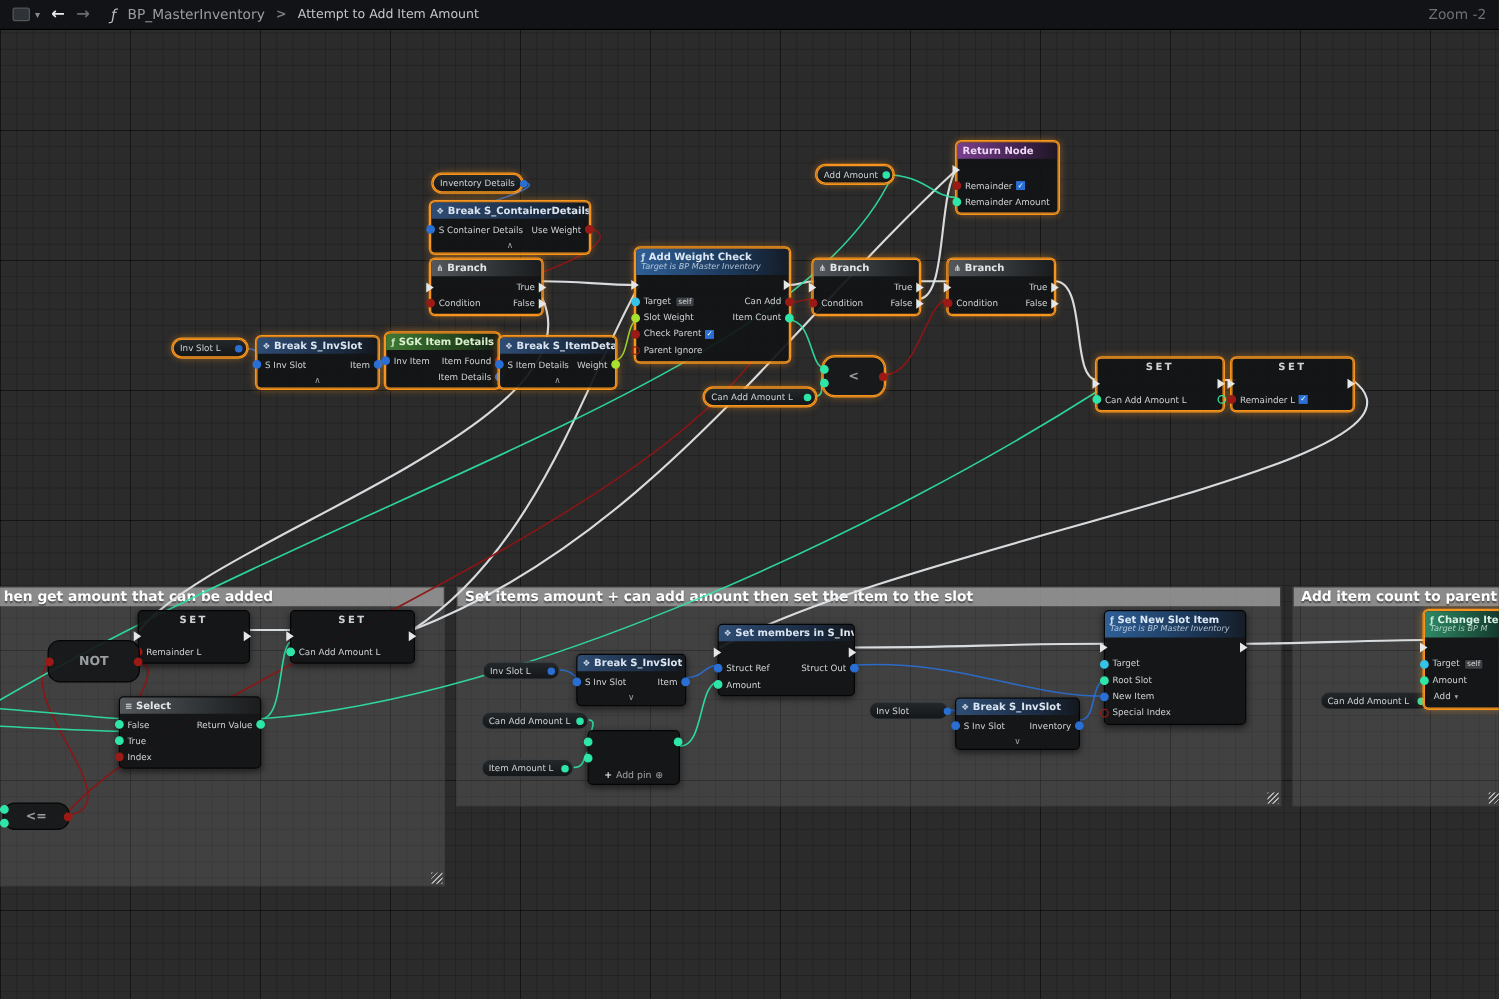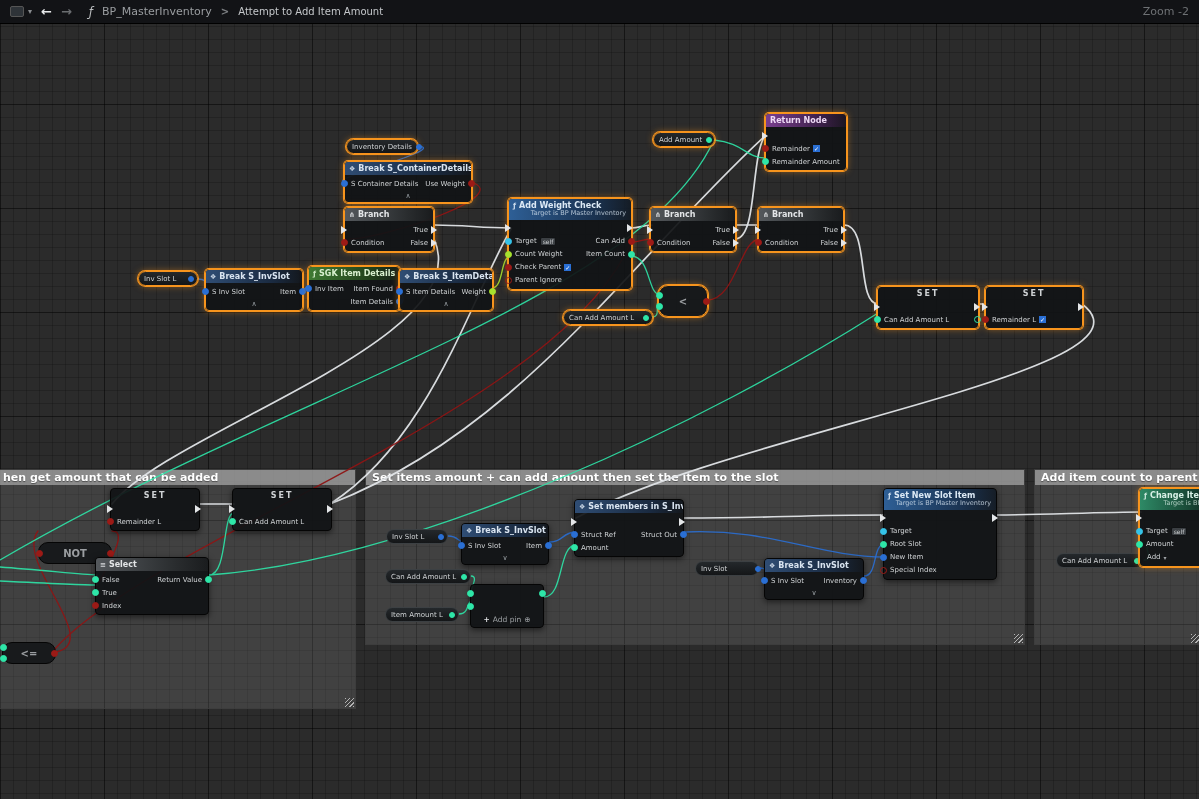--- a/index.html
+++ b/index.html
@@ -51,21 +51,21 @@
   
   #nodes > div { position:absolute; z-index:3; }
   .node { background:rgba(17,19,21,0.93); border:1px solid #050505; border-radius:4px;
           color:#d6d8da; box-shadow:0 2px 6px rgba(0,0,0,.55); }
   .node.sel, .compact.sel, .pill.sel { border-color:#f7941d;
           box-shadow:0 0 0 1px #f7941d, 0 0 7px rgba(247,148,29,.55); }
   .nhead { padding:2px 5px 2px 4px; border-radius:3px 3px 0 0; line-height:1.15;
            white-space:nowrap; overflow:hidden; }
   .trow { display:flex; align-items:center; gap:3px; font-weight:bold; font-size:8px; }
   .hicon { font-size:7px; opacity:.9; }
-  .hsub { font-size:6.5px; opacity:.75; font-weight:normal;text-align:right; }
+  .hsub { font-style:italic; font-size:6.5px; opacity:.75; font-weight:normal; }
   .hdr-fn      { background:linear-gradient(90deg,#2e5f96,#1a3250 70%,rgba(26,50,80,.25)); color:#dce9f5; }
   .hdr-struct  { background:linear-gradient(90deg,#2f4d74,#1a2a40 70%,rgba(20,30,45,.25)); color:#d9e4f0; }
   .hdr-green   { background:linear-gradient(90deg,#3f7a33,#21401b 70%,rgba(25,50,20,.25)); color:#d9f0cf; }
   .hdr-return  { background:linear-gradient(90deg,#7a3f8f,#3a1f47 70%,rgba(50,25,60,.3)); color:#edd9f5; }
   .hdr-util    { background:linear-gradient(90deg,#54585c,#2a2d2f 70%,rgba(40,42,44,.3)); color:#e3e5e7; }
   .hdr-greenfn { background:linear-gradient(90deg,#2e8a66,#174433 70%,rgba(20,60,45,.3)); color:#d8f0e6; }
   .sethead { text-align:center; font-weight:bold; font-size:8px; letter-spacing:2px;
              color:#cfd2d4; padding-top:2px; }
   .nbody { display:flex; justify-content:space-between; gap:6px; padding:3px 4px 3px; }
   .ncol { display:flex; flex-direction:column; gap:2px; }
@@ -318,21 +318,21 @@
             <div class="prow left">
               <span class="pin exec"></span>
             </div>
             <div class="prow left">
               <span class="pin dot" style="--c: #35c3e8;"></span>
               <span class="plabel">Target</span>
               <span class="selfbox">self</span>
             </div>
             <div class="prow left">
               <span class="pin dot" style="--c: #a6e22e;"></span>
-              <span class="plabel">Count Weight</span>
+              <span class="plabel">Slot Weight</span>
             </div>
             <div class="prow left">
               <span class="pin dot" style="--c: #9c1a16;"></span>
               <span class="plabel">Check Parent</span>
               <span class="cbox checked">✓</span>
             </div>
             <div class="prow left">
               <span class="pin dot hollow" style="--c: #9c1a16;"></span>
               <span class="plabel">Parent Ignore</span>
             </div>
@@ -531,21 +531,21 @@
               <span class="plabel">Can Add Amount L</span>
             </div>
           </div>
           <div class="ncol r">
             <div class="prow right">
               <span class="pin exec"></span>
             </div>
           </div>
         </div>
       </div>
-      <div class="compact" style="left: 38px; top: 542px; width: 74px; height: 22px;">
+      <div class="compact" style="left: 38px; top: 512px; width: 74px; height: 34px;">
         <div class="cside l">
           <div class="prow left">
             <span class="pin dot" style="--c: #9c1a16;"></span>
           </div>
         </div>
         <div class="cmid">NOT</div>
         <div class="cside r">
           <div class="prow right">
             <span class="pin dot" style="--c: #9c1a16;"></span>
           </div>

